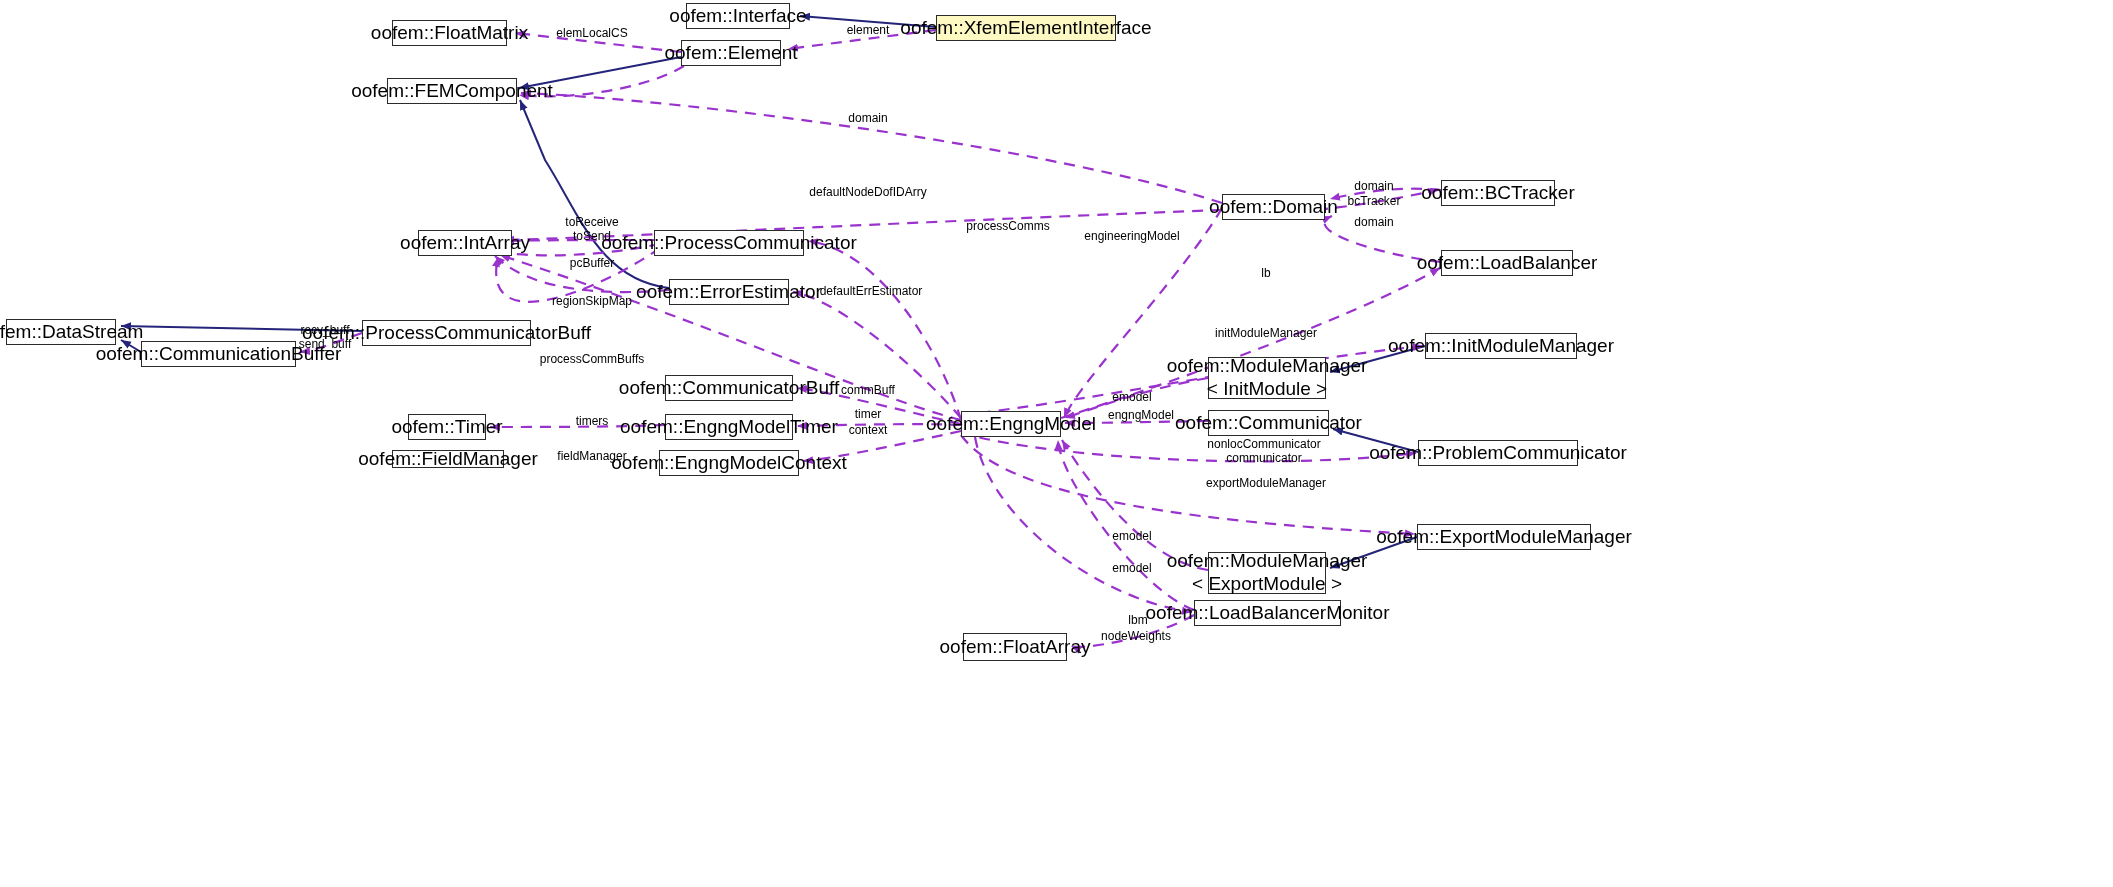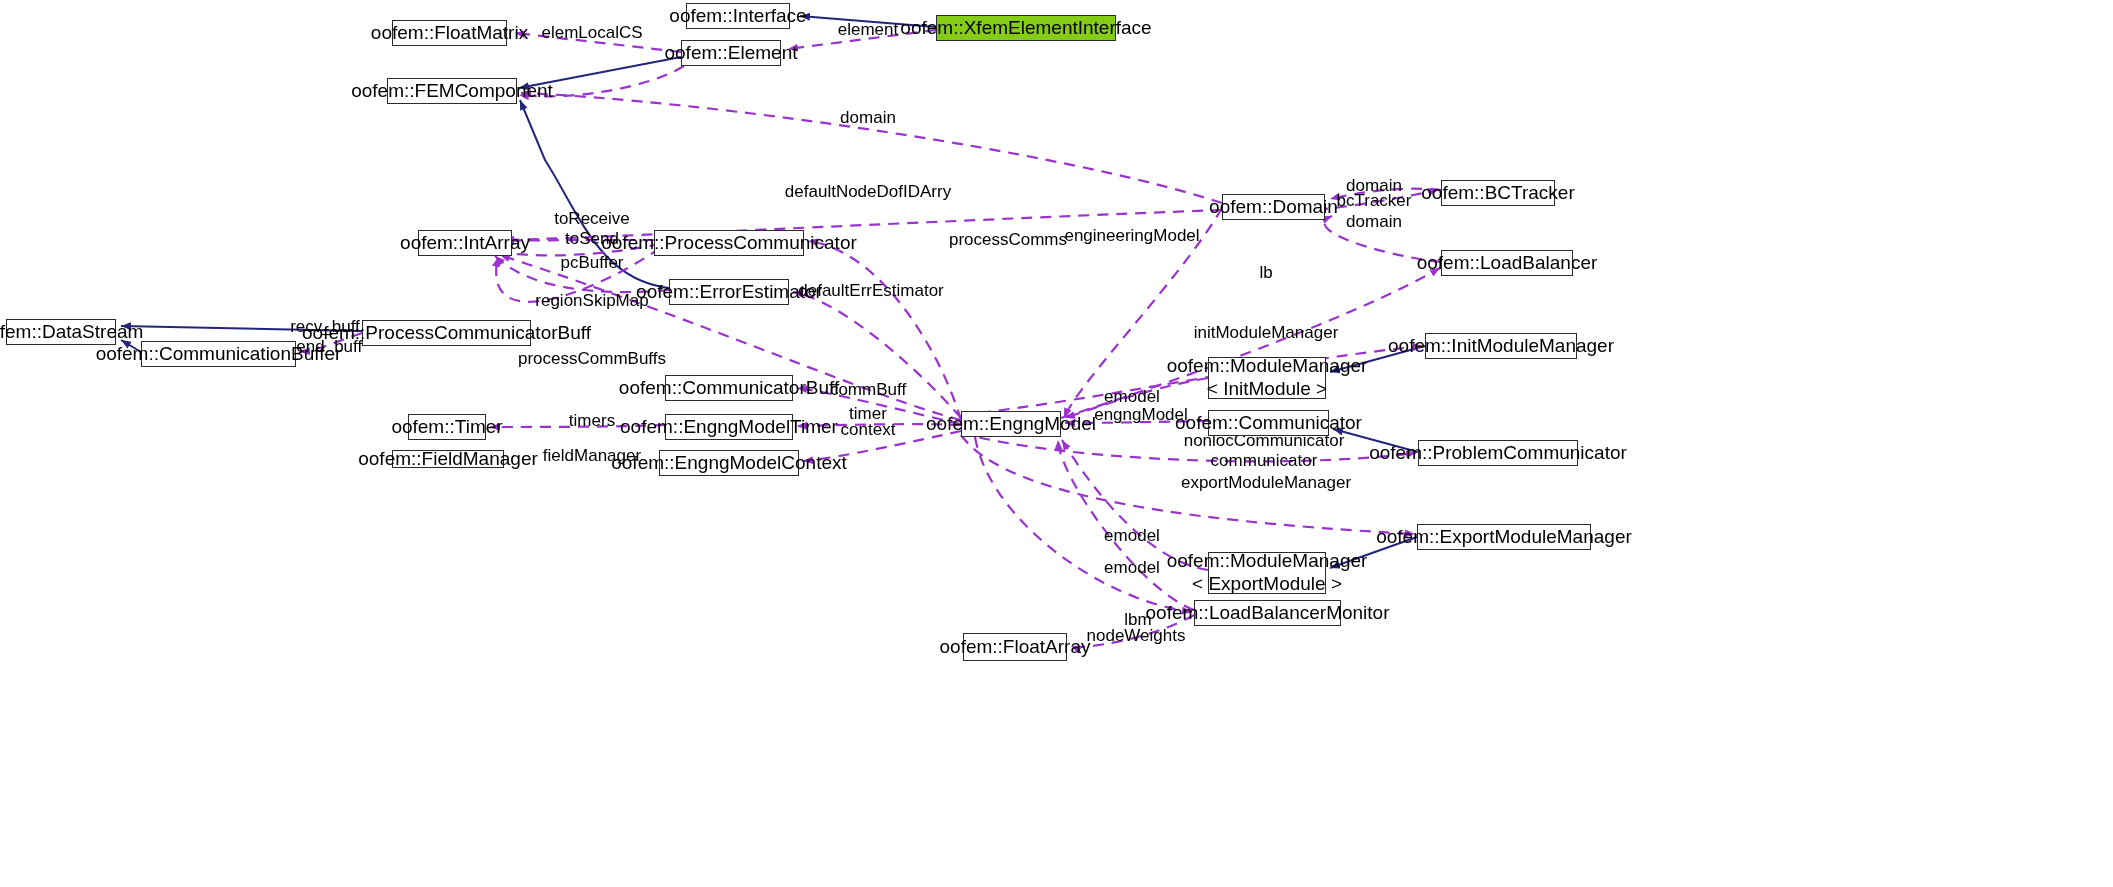--- a/index.html
+++ b/index.html
@@ -21,25 +21,25 @@
     font-size:19px;
     line-height:1.12;
     display:flex;
     align-items:center;
     justify-content:center;
     text-align:center;
     white-space:pre-line;
     padding:2px 7px;
     z-index:5;
   }
-  .node.highlight{background:#84cc16;}
+  .node.highlight{background:#fef9c3;}
   .node.two-line{line-height:1.2;}
   .elabel{
     position:absolute;
-    font-size:17px;
+    font-size:12px;
     color:#000000;
     white-space:pre-line;
     text-align:center;
     line-height:1.17;
     transform:translate(-50%,-50%);
     z-index:4;
     pointer-events:none;
   }
 </style>
 </head>
@@ -136,21 +136,21 @@
 
   <div class="elabel" style="left:592px;top:33px;">elemLocalCS</div>
   <div class="elabel" style="left:868px;top:30px;">element</div>
   <div class="elabel" style="left:868px;top:118px;">domain</div>
   <div class="elabel" style="left:1374px;top:186px;">domain</div>
   <div class="elabel" style="left:1374px;top:201px;">bcTracker</div>
   <div class="elabel" style="left:1374px;top:222px;">domain</div>
   <div class="elabel" style="left:868px;top:192px;">defaultNodeDofIDArry</div>
   <div class="elabel" style="left:592px;top:229px;">toReceive
 toSend</div>
-  <div class="elabel" style="left:1008px;top:240px;">processComms</div>
+  <div class="elabel" style="left:1008px;top:226px;">processComms</div>
   <div class="elabel" style="left:1132px;top:236px;">engineeringModel</div>
   <div class="elabel" style="left:592px;top:263px;">pcBuffer</div>
   <div class="elabel" style="left:1266px;top:273px;">lb</div>
   <div class="elabel" style="left:871px;top:291px;">defaultErrEstimator</div>
   <div class="elabel" style="left:592px;top:301px;">regionSkipMap</div>
   <div class="elabel" style="left:325px;top:337px;">recv_buff
 send_buff</div>
   <div class="elabel" style="left:1266px;top:333px;">initModuleManager</div>
   <div class="elabel" style="left:592px;top:359px;">processCommBuffs</div>
   <div class="elabel" style="left:868px;top:390px;">commBuff</div>

